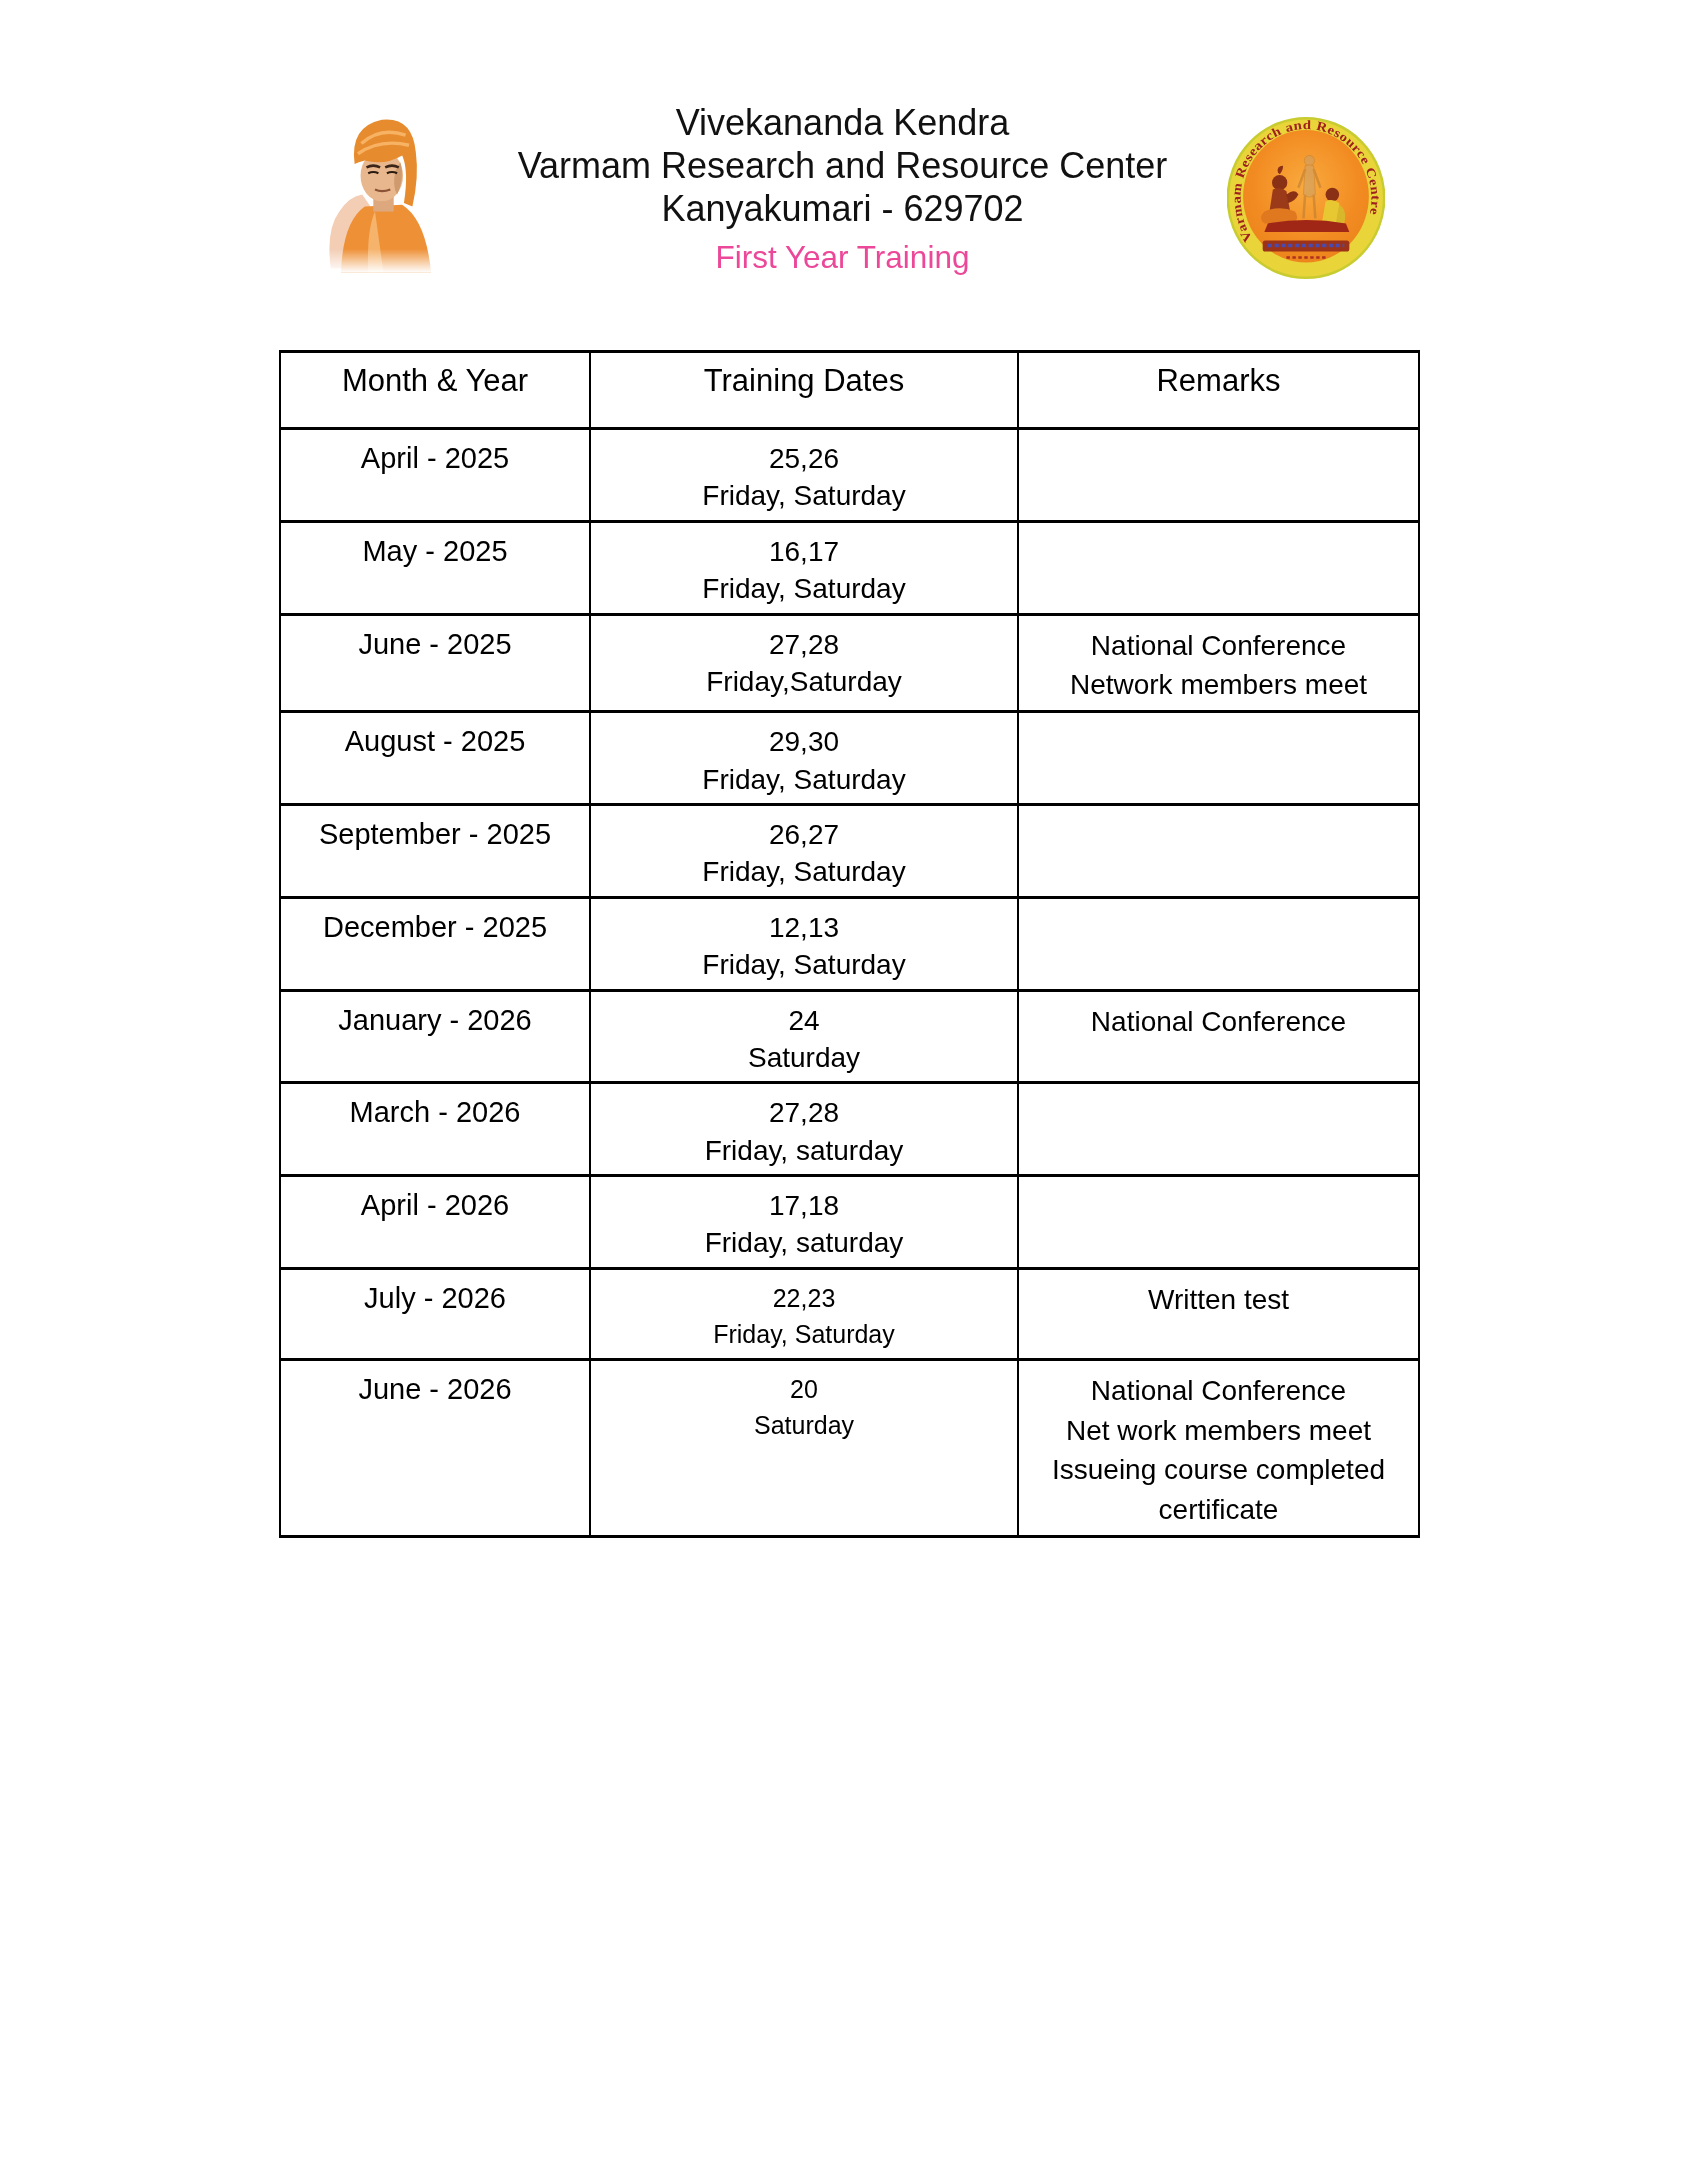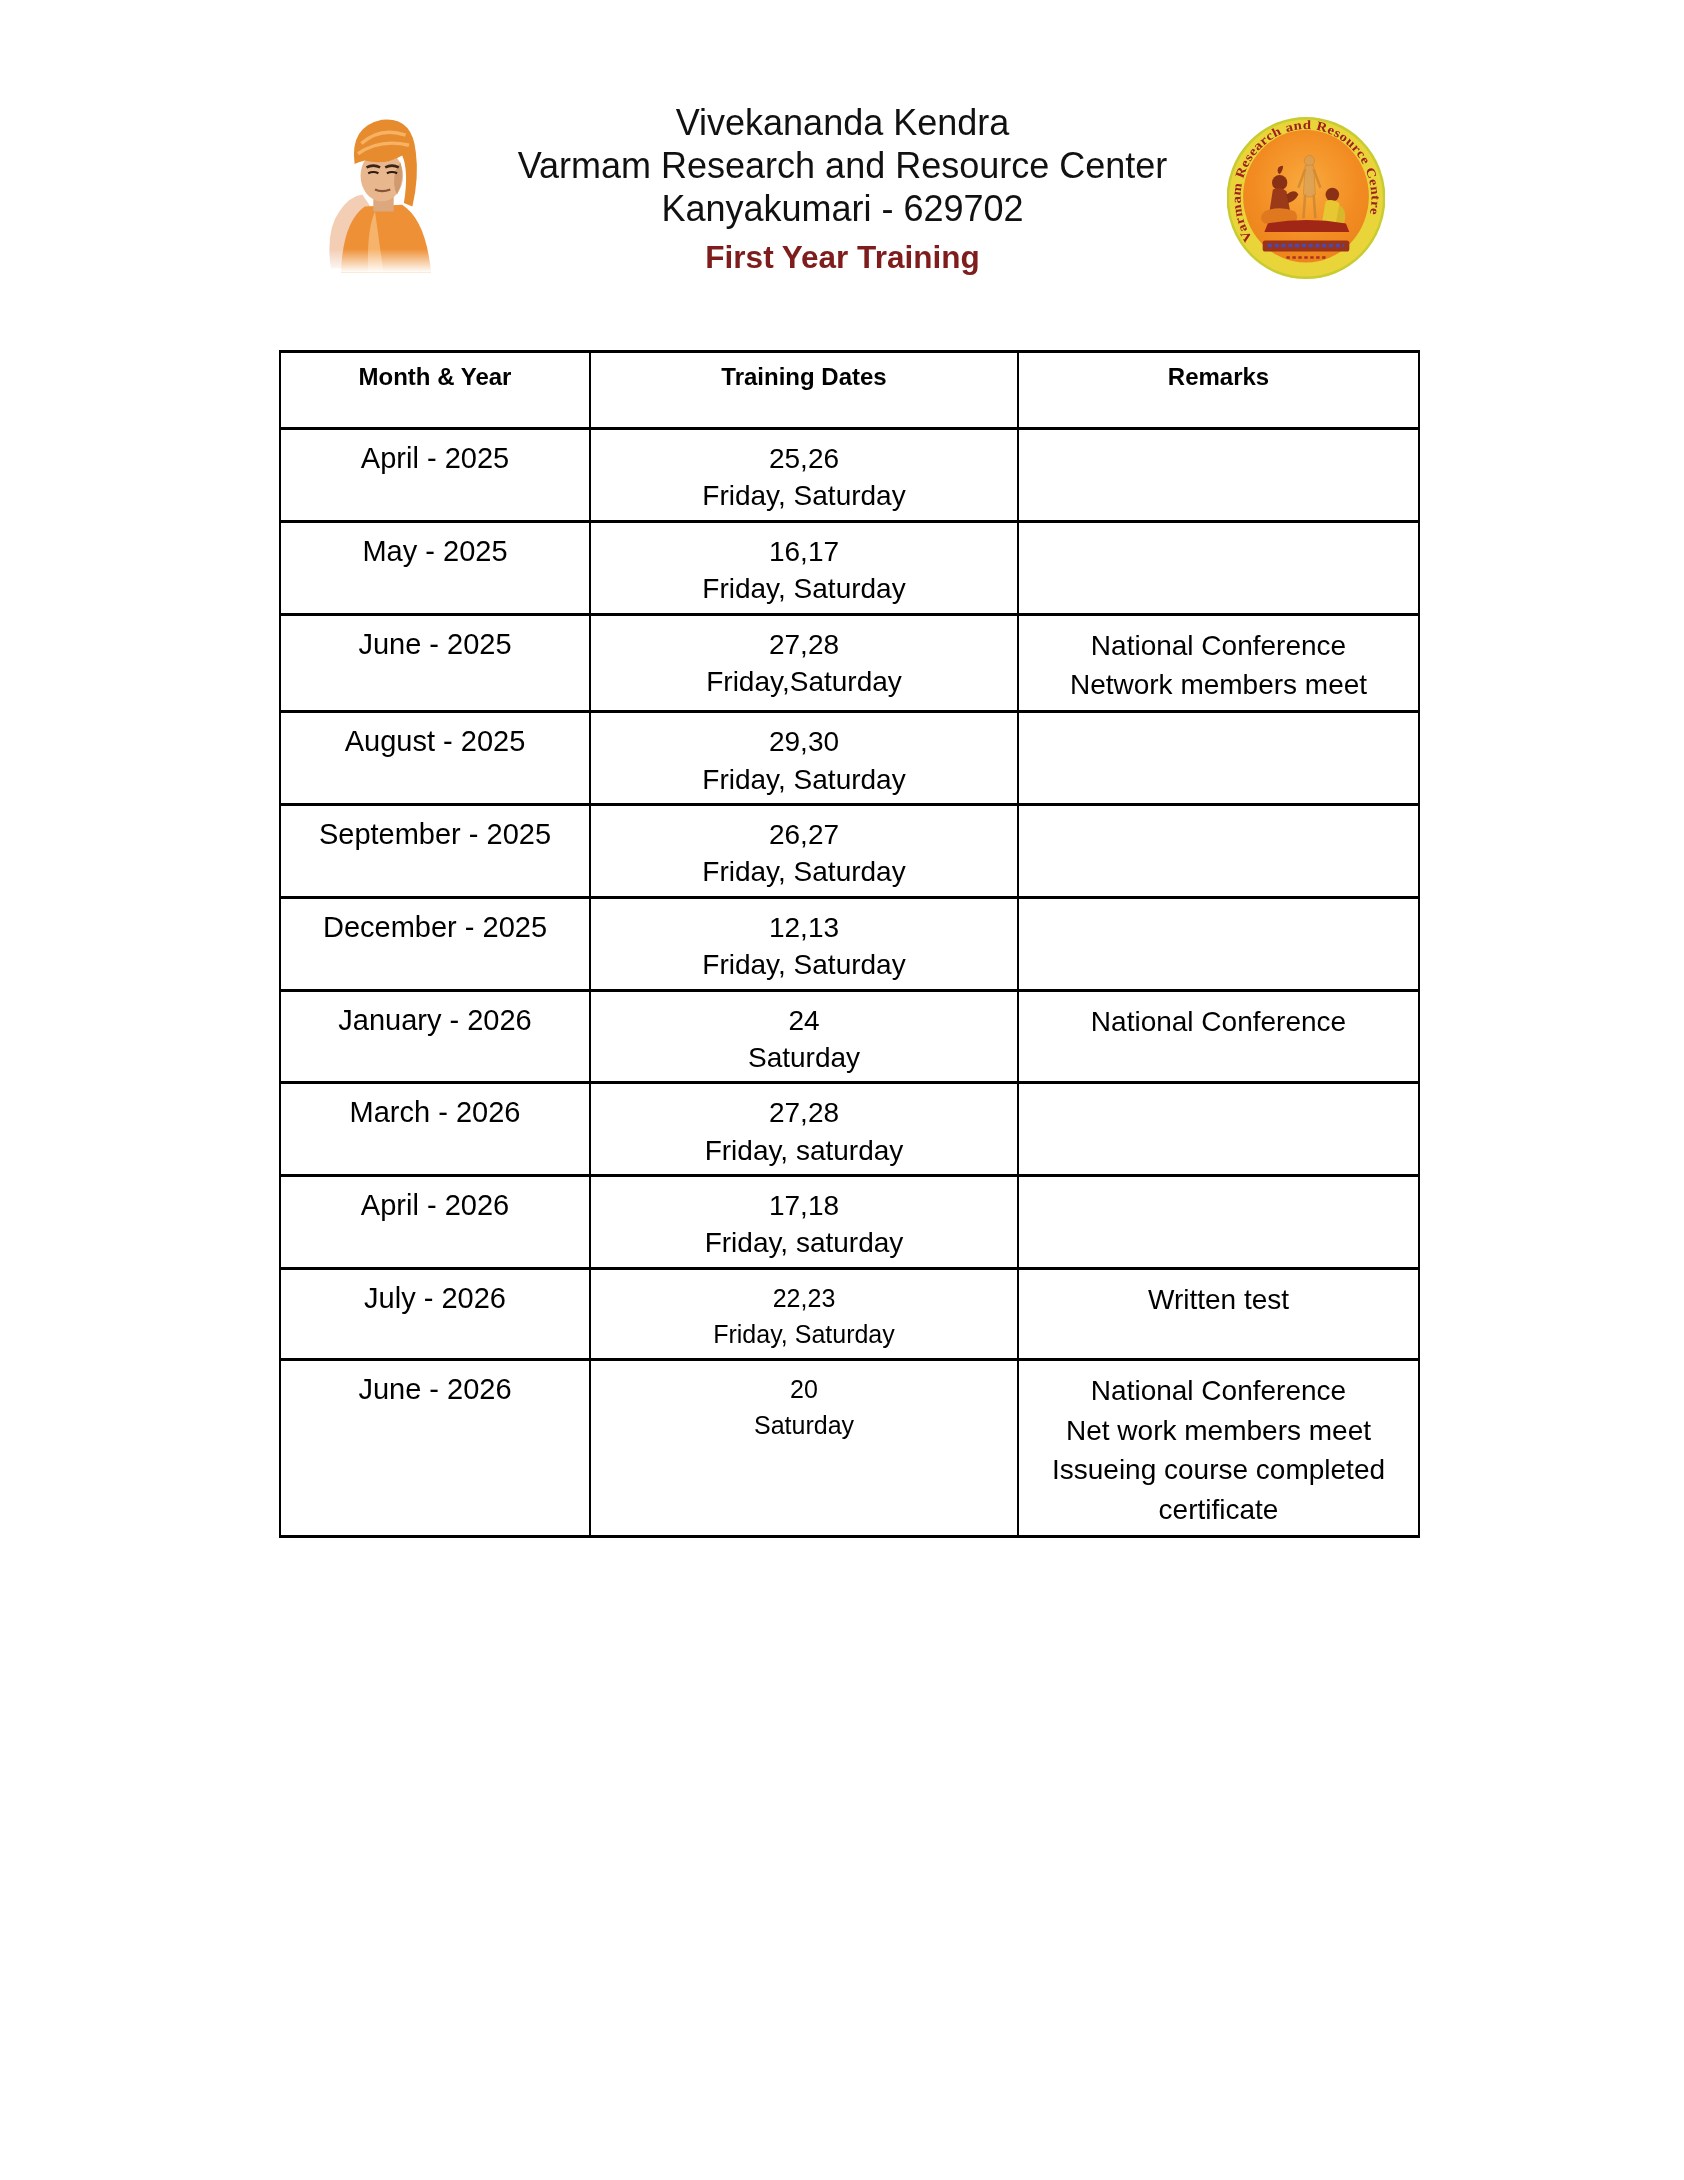--- a/index.html
+++ b/index.html
@@ -4,41 +4,41 @@
 <style>
   html,body { margin:0; padding:0; background:#ffffff; }
   .page {
     position:relative; width:1685px; height:2181px; background:#ffffff;
     font-family:"Liberation Sans", sans-serif; color:#000; overflow:hidden;
   }
   
   .header-text { position:absolute; top:101px; left:0; width:100%; text-align:center; }
   .h-line { font-size:36px; line-height:43px; color:#111; }
   .h-course { font-size:29px; line-height:34px; margin-top:8.5px; color:#111; }
-  .h-training { font-size:31.5px; line-height:37px; margin-top:8.5px; font-weight:bold; color:#7f1d1d; }
+  .h-training { font-size:31.5px; line-height:37px; margin-top:8.5px; font-weight:normal; color:#ec4899; }
   .portrait { position:absolute; left:324px; top:111px; width:119px; height:162px; }
   .logo { position:absolute; left:1227px; top:116px; width:158px; height:164px; }
   
   table.schedule {
     position:absolute; left:279px; top:350px; width:1140px;
     border-collapse:collapse; table-layout:fixed;
     border:2.6px solid #000;
   }
   .schedule th, .schedule td {
     border:2.6px solid #000; border-top-width:3.4px; border-bottom-width:3.4px;
     vertical-align:top; text-align:center;
     padding:10.2px 6.8px 5.1px 6.8px;
     white-space:pre-line;
     overflow:hidden;
   }
   .schedule thead tr { height:77px; }
   .schedule tbody tr { height:83px; }
   .schedule tbody tr:nth-child(12) { height:113px; }
   .schedule tbody tr:nth-child(13) { height:160px; }
-  .schedule th { font-size:24px; font-weight:bold; }
+  .schedule th { font-size:31px; font-weight:normal; }
   td.month   { font-size:29px; line-height:1.25;margin-top:20px; }
   td.dates   { font-size:28px; line-height:1.33; }
   td.remarks { font-size:28px; line-height:1.42; }
   
   .schedule tbody tr:nth-child(n+10) td.dates { font-size:25px; line-height:1.45; }
 </style>
 </head>
 <body>
 
 <div class="page">

